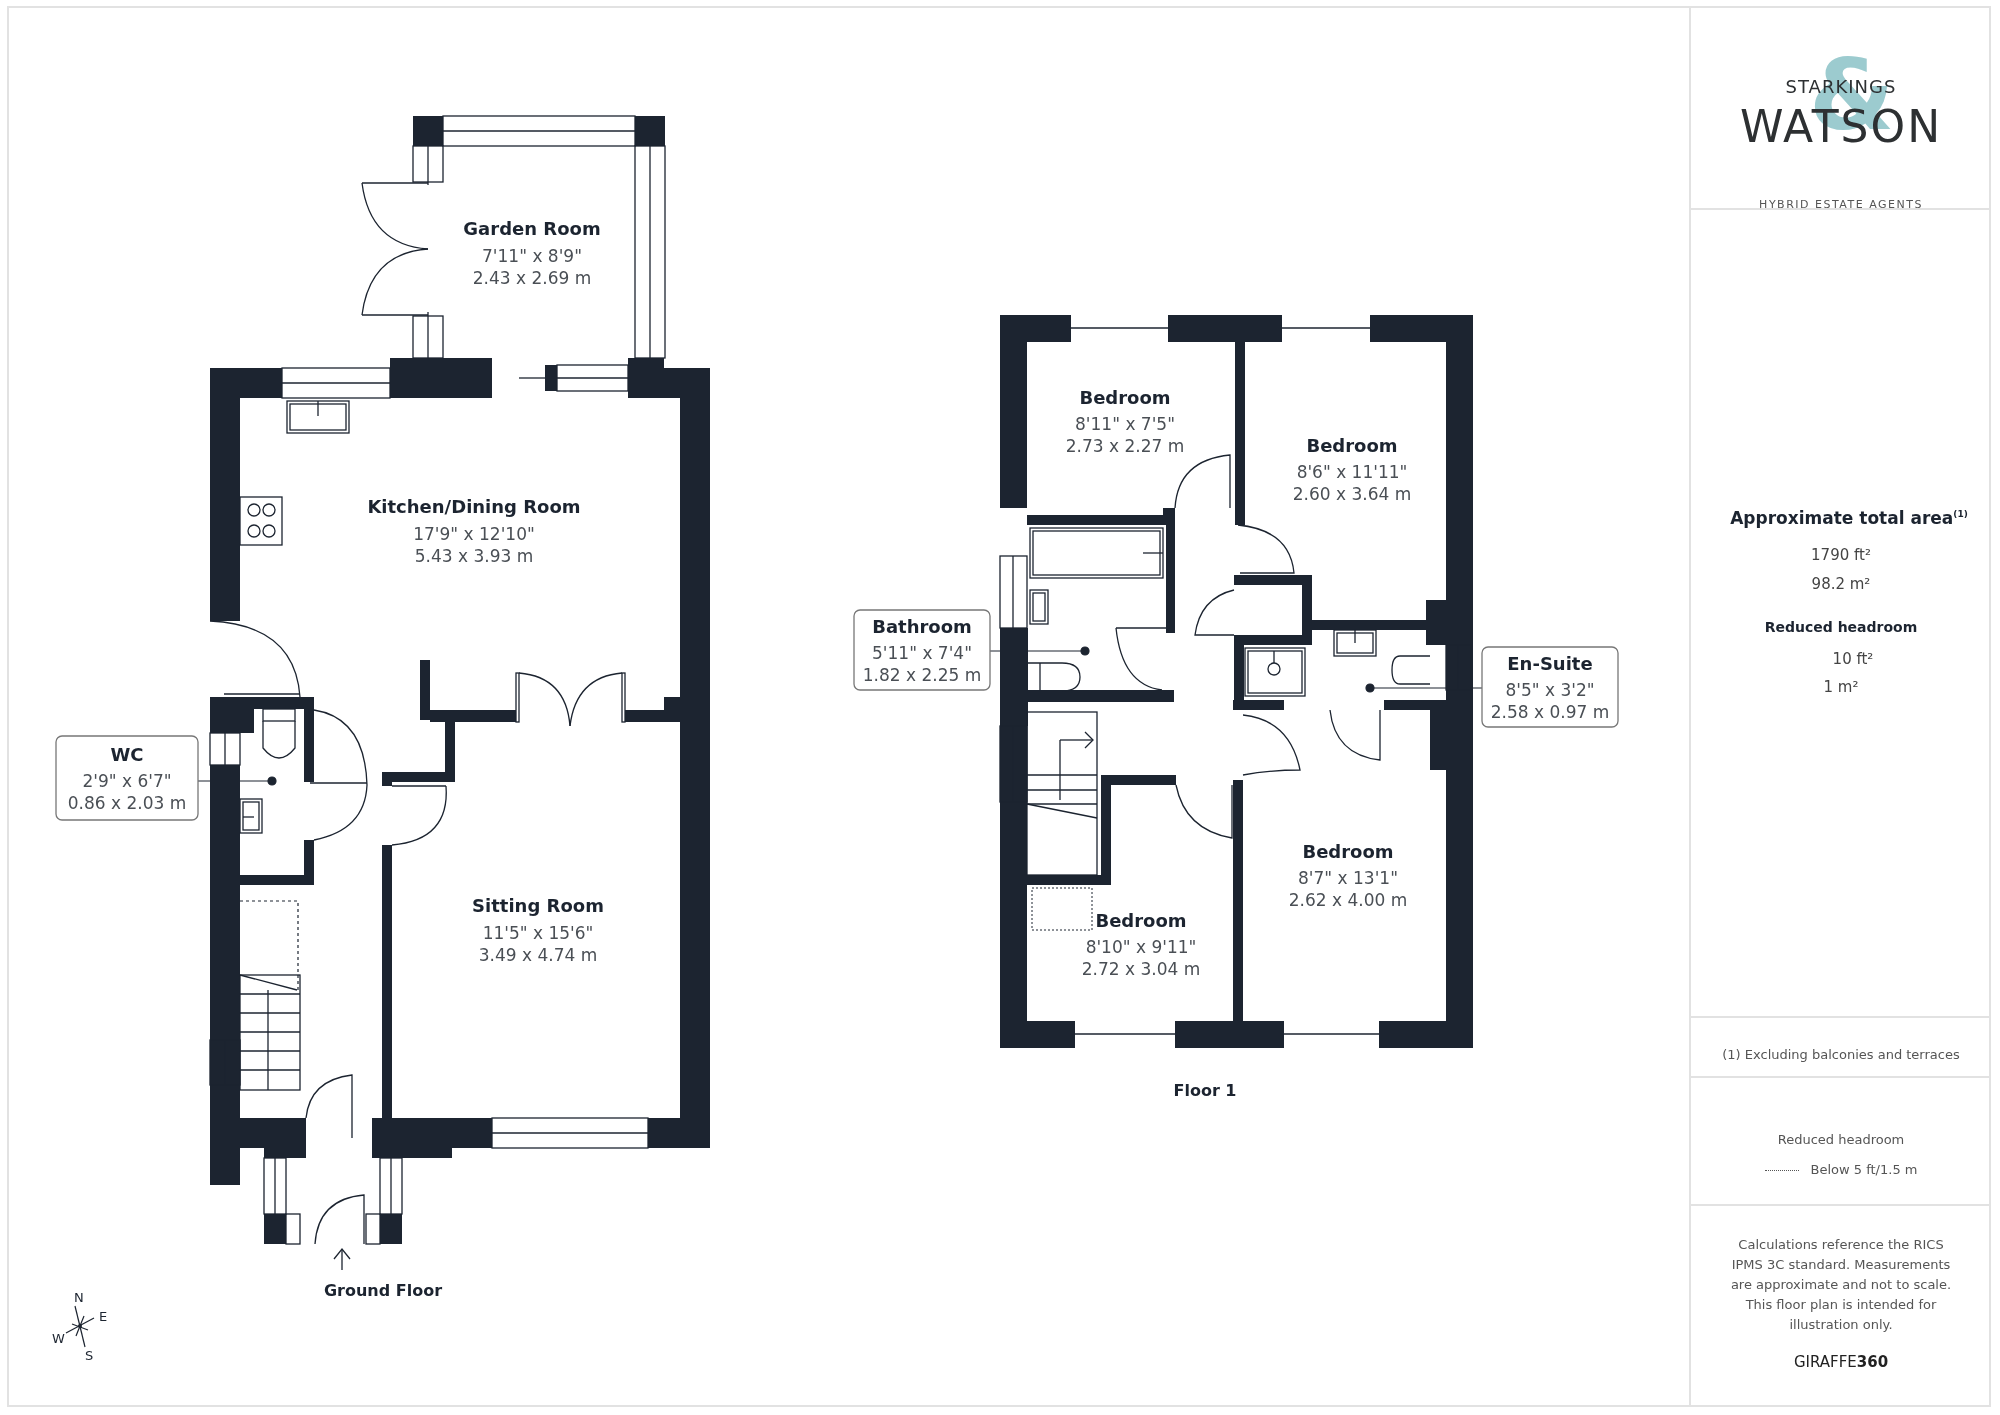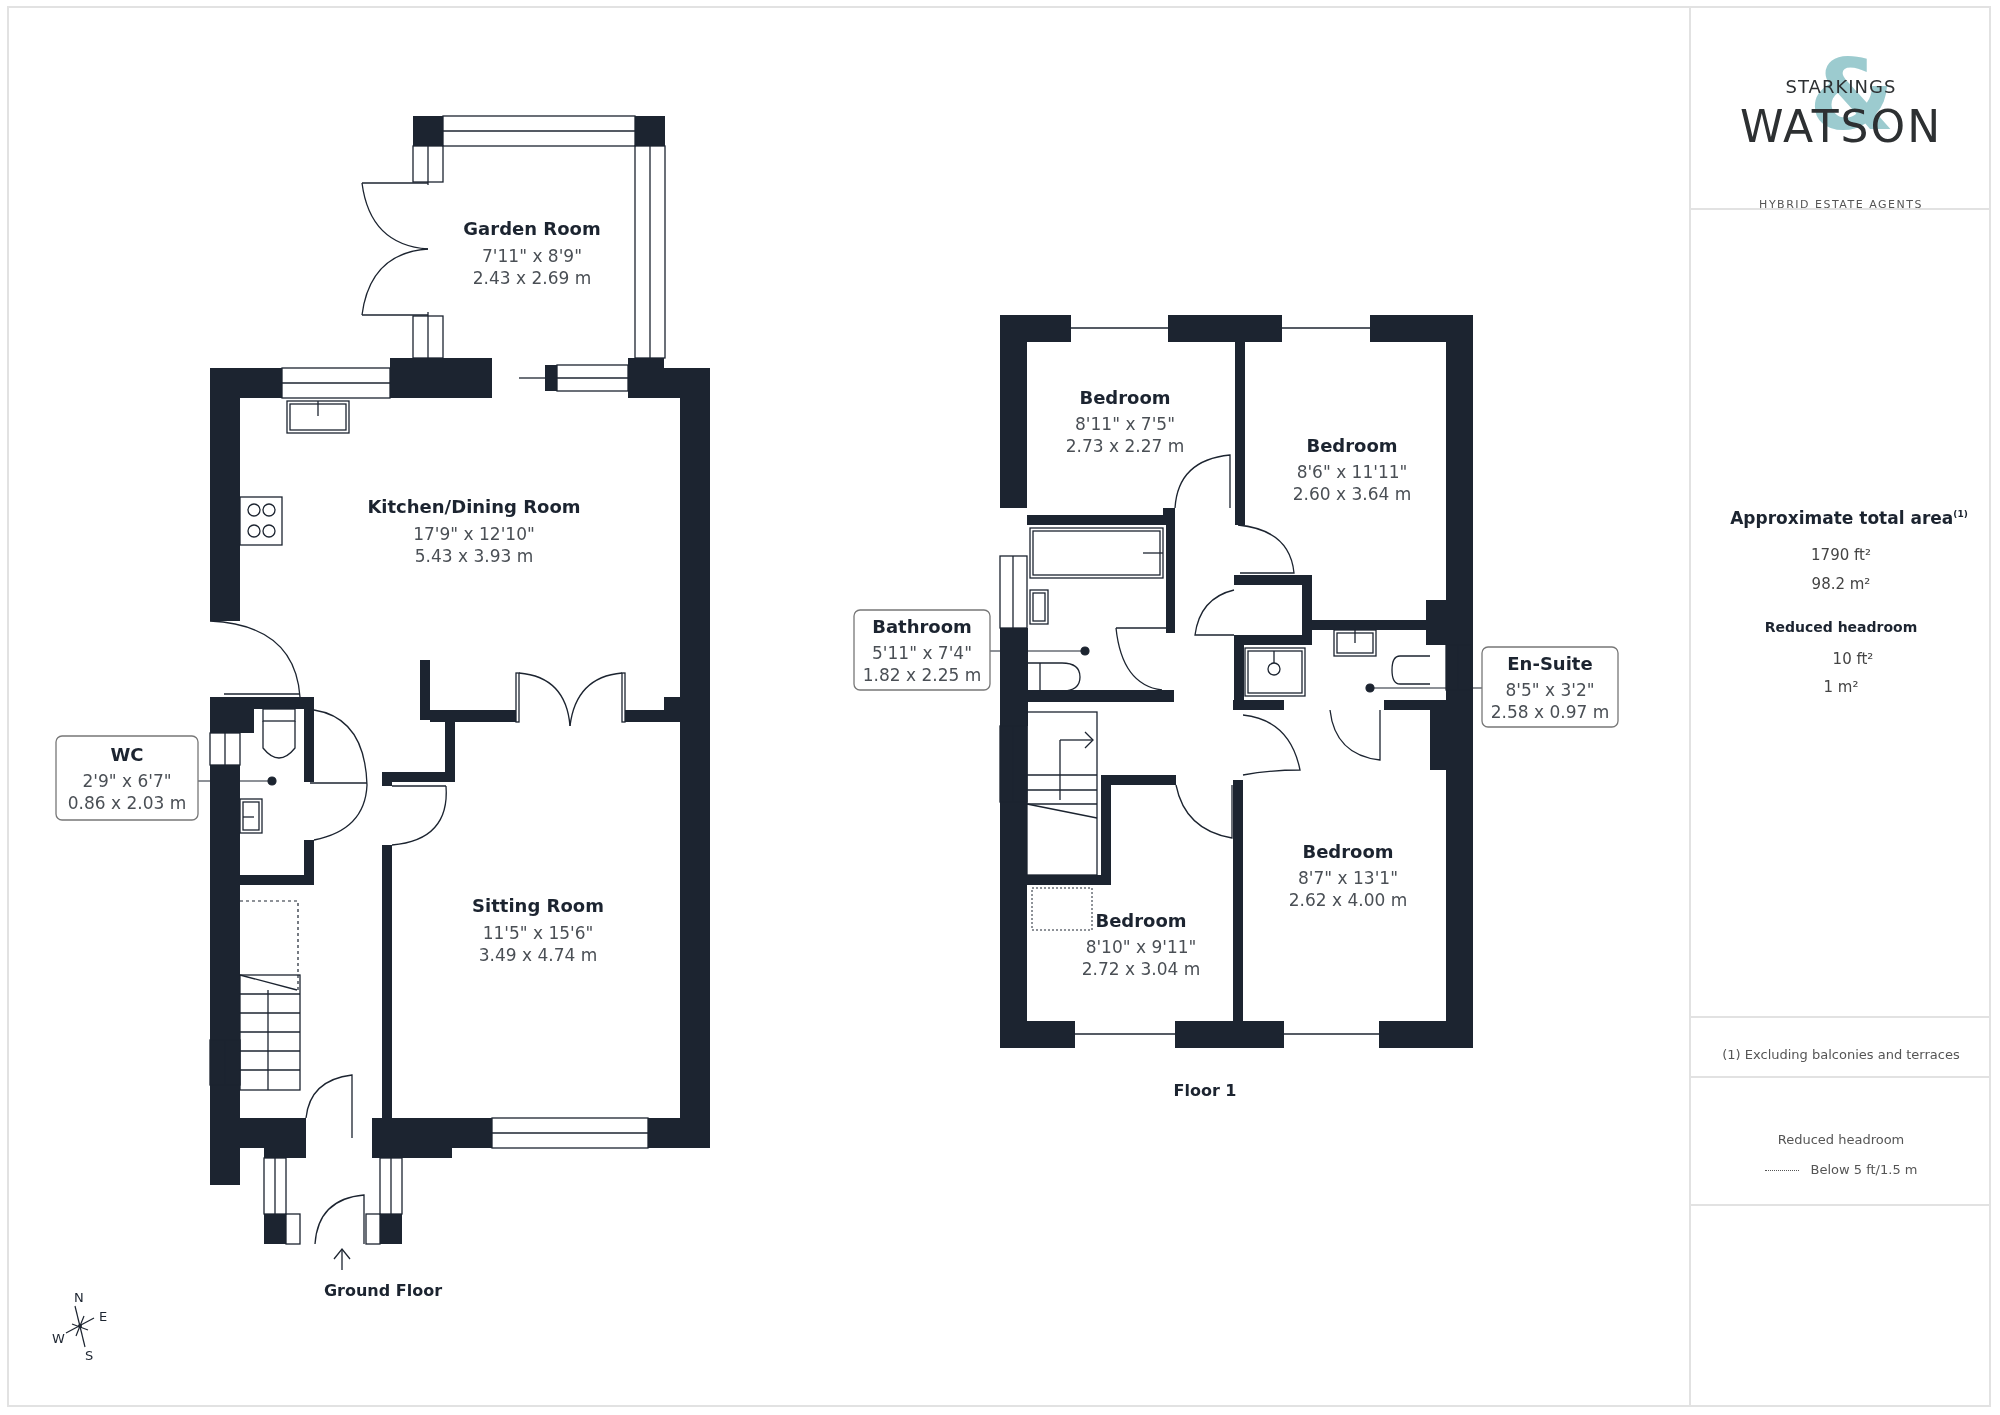--- a/index.html
+++ b/index.html
@@ -373,13 +373,17 @@
     <div class="note">(1) Excluding balconies and terraces</div>
   </div>
 
   <div class="panel-sec legend-sec" style="top:1090px;height:110px;">
     <div class="legend-title">Reduced headroom</div>
     <div class="legend-row">
       <span class="legend-dots"></span><span>Below 5 ft/1.5 m</span>
     </div>
   </div>
 
+  <div class="panel-sec disc-sec" style="top:1200px;height:201px;border-bottom:none;">
+    <div class="disc">Calculations reference the RICS IPMS 3C standard. Measurements are approximate and not to scale. This floor plan is intended for illustration only.</div>
+    <div class="brand"><span>GIRAFFE</span><b>360</b></div>
+  </div>
 </div>
 
 </body></html>

